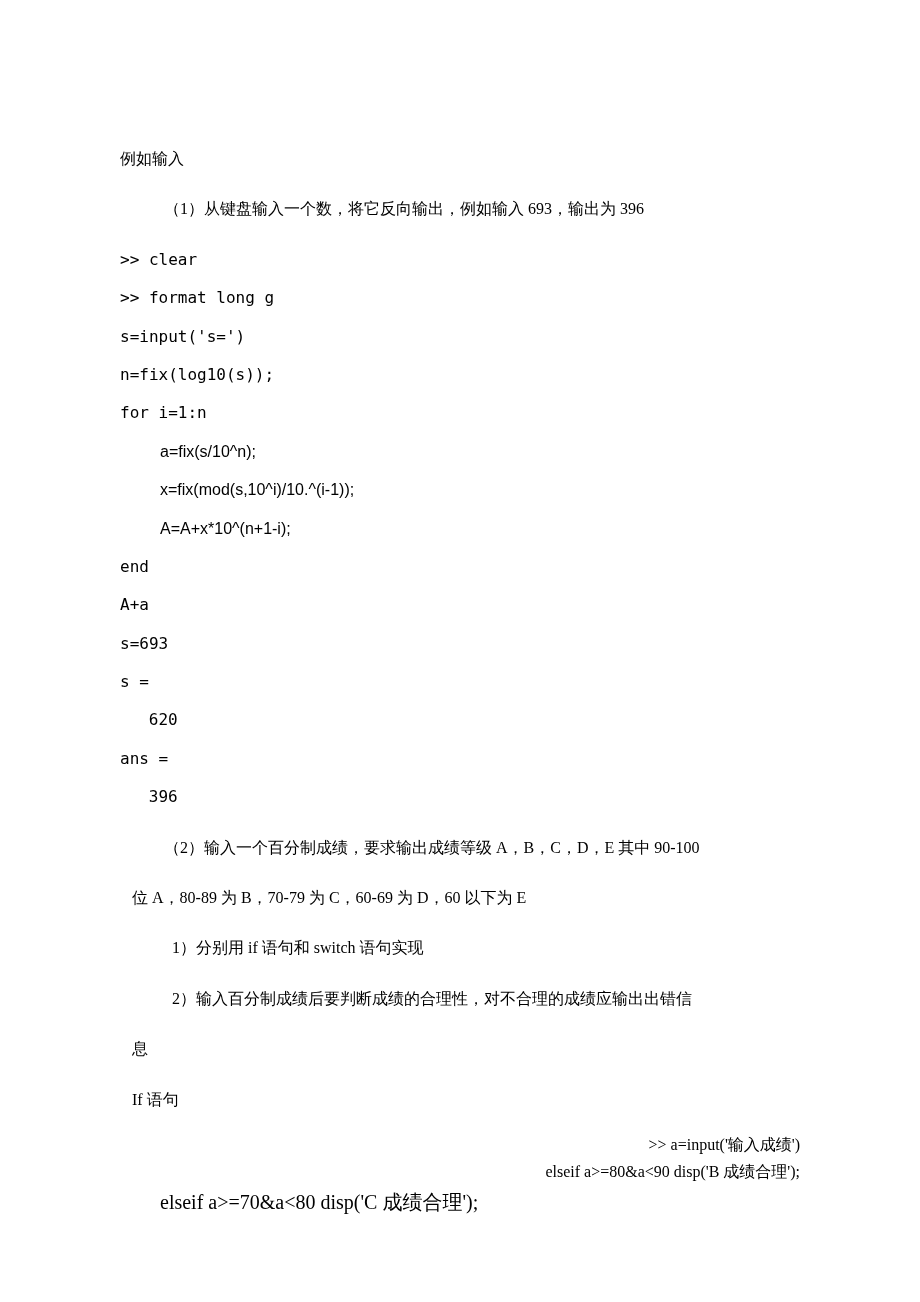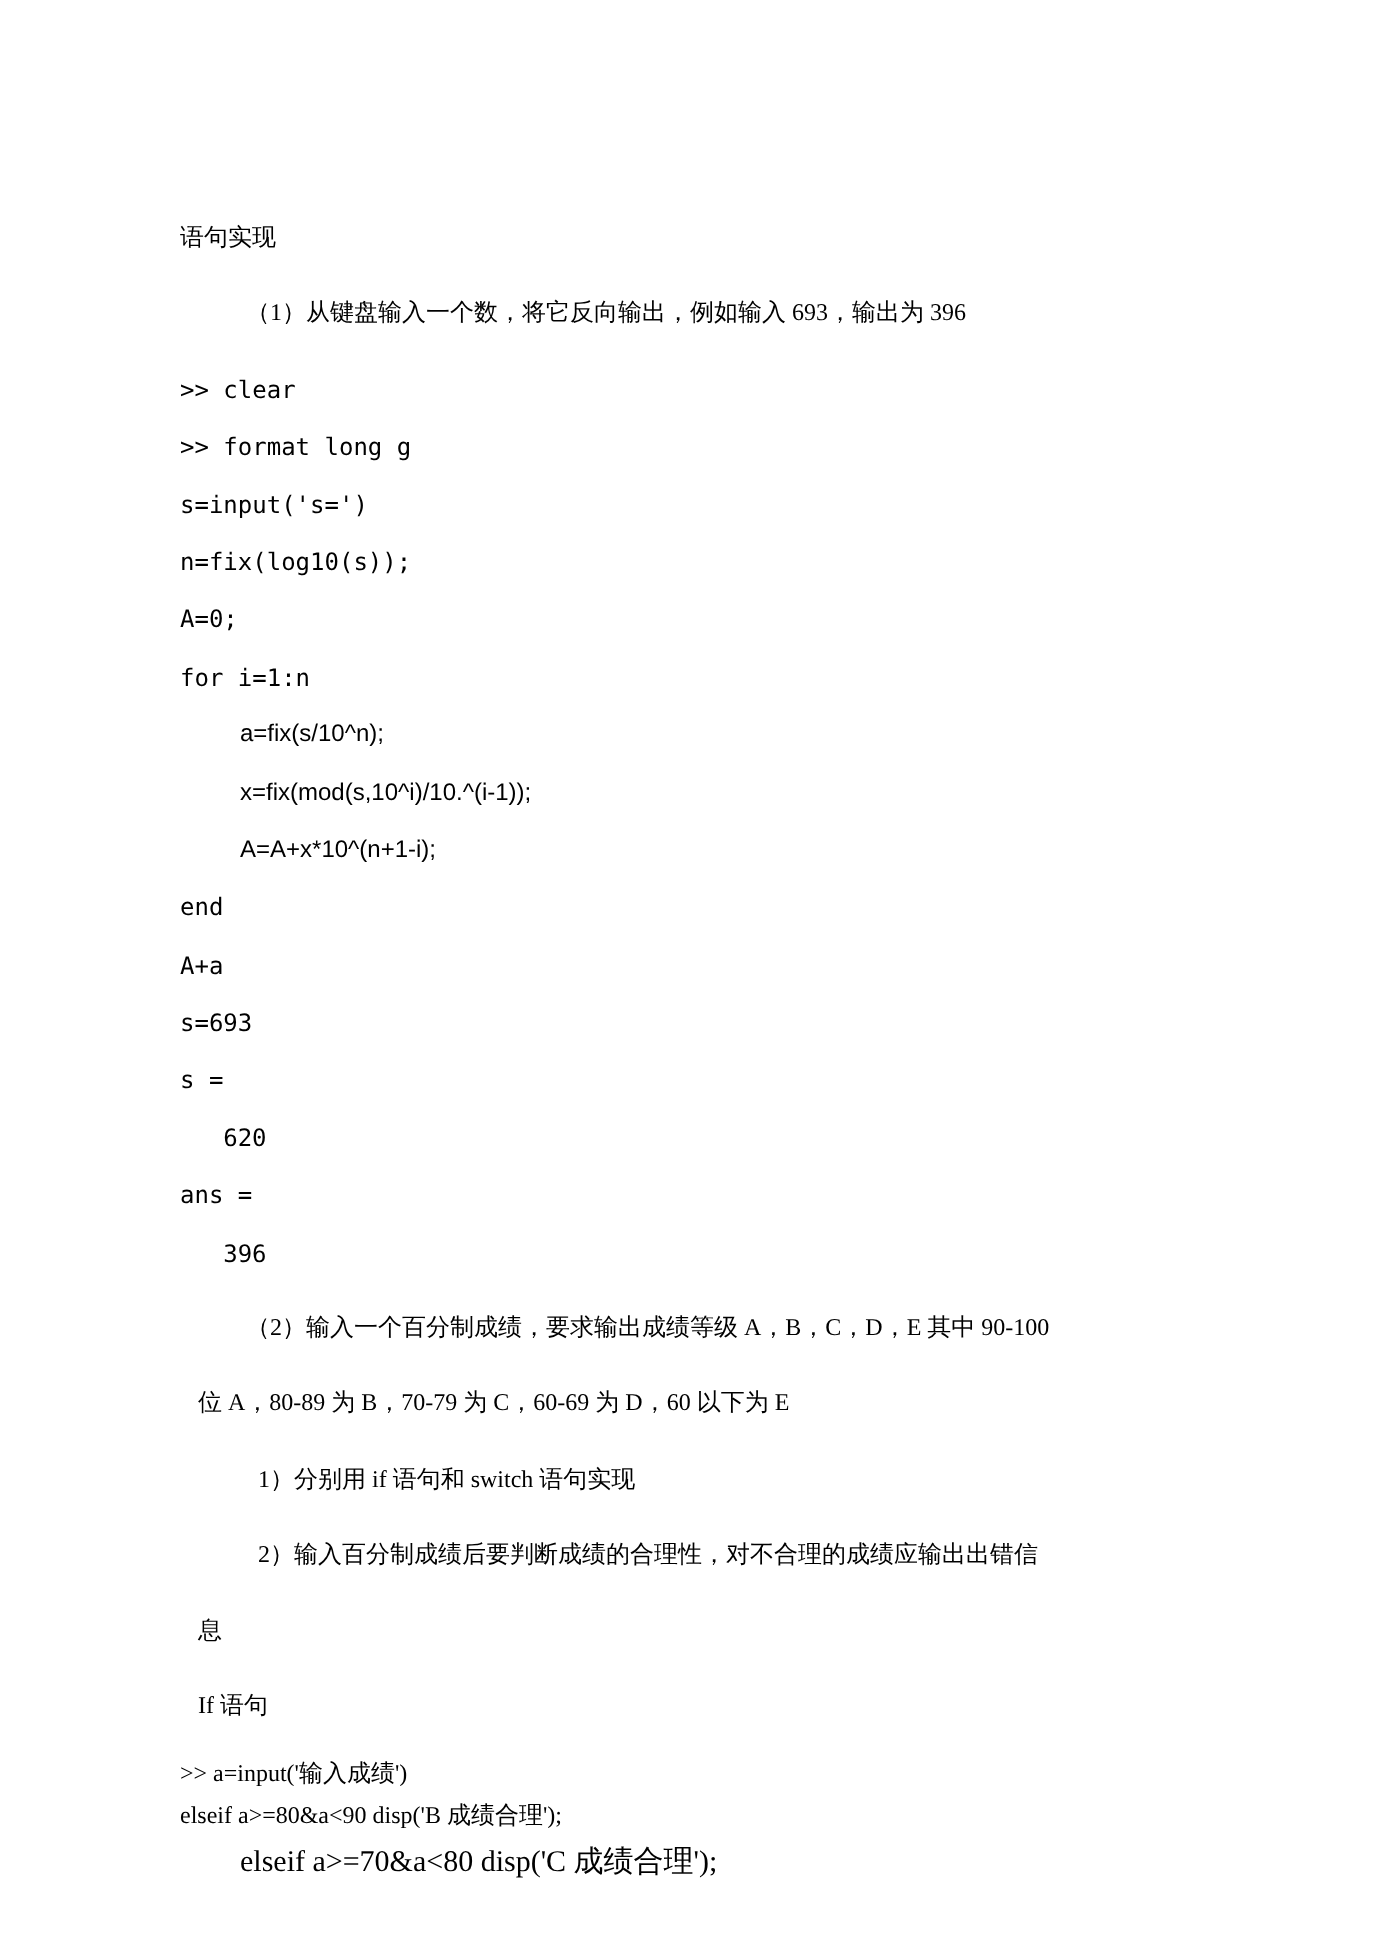--- a/index.html
+++ b/index.html
@@ -61,44 +61,44 @@
   .body-text {
     font-size: 16px;
     line-height: 2.4;
     margin: 12px;
   }
   .compact {
     font-family: "Times New Roman", "SimSun", serif;
     font-size: 16px;
     line-height: 1.7;
     margin: 0;
+    text-align: right;
   }
   .compact-indent {
     font-family: "Times New Roman", "SimSun", serif;
     font-size: 20px;
     line-height: 1.7;
     margin: 0;
     padding-left: 2em;
   }
 </style>
 </head>
 <body>
 
 <div class="page">
 
 
-  <p class="section-label">语句实现</p>
+  <p class="section-label">例如输入</p>
 
   <p class="body-text indent">（1）从键盘输入一个数，将它反向输出，例如输入 693，输出为 396</p>
 
   <p class="code">&gt;&gt; clear</p>
   <p class="code">&gt;&gt; format long g</p>
   <p class="code">s=input('s=')</p>
   <p class="code">n=fix(log10(s));</p>
-  <p class="code">A=0;</p>
   <p class="code">for i=1:n</p>
   <p class="code-indent">a=fix(s/10^n);</p>
   <p class="code-indent">x=fix(mod(s,10^i)/10.^(i-1));</p>
   <p class="code-indent">A=A+x*10^(n+1-i);</p>
   <p class="code">end</p>
   <p class="code">A+a</p>
   <p class="code">s=693</p>
   <p class="code">s =</p>
   <p class="code-result">620</p>
   <p class="code">ans =</p>

